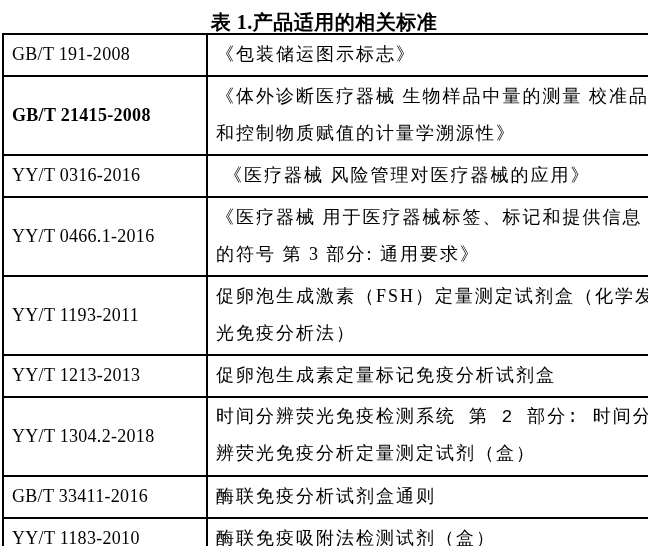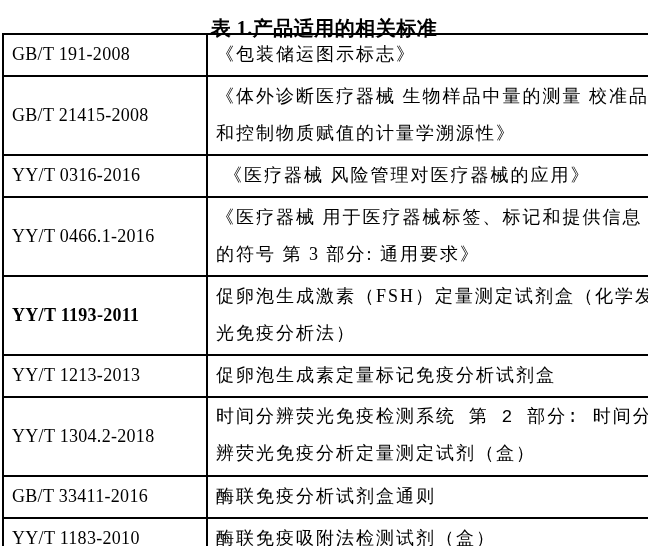--- a/index.html
+++ b/index.html
@@ -8,21 +8,21 @@
     background: #ffffff; color: #000000;
     font-family: "Liberation Serif", "DejaVu Serif", serif;
     overflow: hidden;
   }
   .page { width: 648px; height: 546px; }
   .caption {
     text-align: center;
     font-weight: bold;
     font-size: 20px;
     letter-spacing: 0.5px;
-    padding: 15px 0 5px 0;
+    padding: 9px 0 5px 0;
     height: 33px;
   }
   table.standards {
     border-collapse: collapse;
     table-layout: fixed;
     margin-left: 2px;
     width: 643px;
   }
   table.standards td {
     border: 2px solid #000000;
@@ -48,33 +48,33 @@
 
 <div class="page">
   <div class="caption">表 1.产品适用的相关标准</div>
   <table class="standards">
     <tbody>
         <tr>
           <td class="col-code" style="border-color: rgb(0, 0, 0);">GB/T 191-2008</td>
           <td class="col-name" style="border-color: rgb(0, 0, 0);">《包装储运图示标志》</td>
         </tr>
         <tr>
-          <td class="col-code" style="border-color: rgb(0, 0, 0);">GB/T 21415-2008</td>
+          <td class="col-code" style="border-color: rgb(0, 0, 0); font-weight: bold;">GB/T 21415-2008</td>
           <td class="col-name" style="border-color: rgb(0, 0, 0); border-radius: 16px;">《体外诊断医疗器械 生物样品中量的测量 校准品和控制物质赋值的计量学溯源性》</td>
         </tr>
         <tr>
           <td class="col-code" style="border-color: rgb(0, 0, 0); margin-left: 20px;">YY/T 0316-2016</td>
           <td class="col-name" style="border-color: rgb(0, 0, 0); padding-left: 16px;">《医疗器械 风险管理对医疗器械的应用》</td>
         </tr>
         <tr>
           <td class="col-code" style="border-color: rgb(0, 0, 0);">YY/T 0466.1-2016</td>
           <td class="col-name" style="border-color: rgb(0, 0, 0);">《医疗器械 用于医疗器械标签、标记和提供信息的符号 第 3 部分: 通用要求》</td>
         </tr>
         <tr>
-          <td class="col-code" style="border-color: rgb(0, 0, 0); font-weight: bold;">YY/T 1193-2011</td>
+          <td class="col-code" style="border-color: rgb(0, 0, 0);">YY/T 1193-2011</td>
           <td class="col-name" style="border-color: rgb(0, 0, 0);">促卵泡生成激素（FSH）定量测定试剂盒（化学发光免疫分析法）</td>
         </tr>
         <tr>
           <td class="col-code" style="border-color: rgb(0, 0, 0);">YY/T 1213-2013</td>
           <td class="col-name" style="border-color: rgb(0, 0, 0);">促卵泡生成素定量标记免疫分析试剂盒</td>
         </tr>
         <tr>
           <td class="col-code" style="border-color: rgb(0, 0, 0);">YY/T 1304.2-2018</td>
           <td class="col-name" style="border-color: rgb(0, 0, 0); font-family: Liberation Mono, monospace;">时间分辨荧光免疫检测系统 第 2 部分: 时间分辨荧光免疫分析定量测定试剂（盒）</td>
         </tr>

